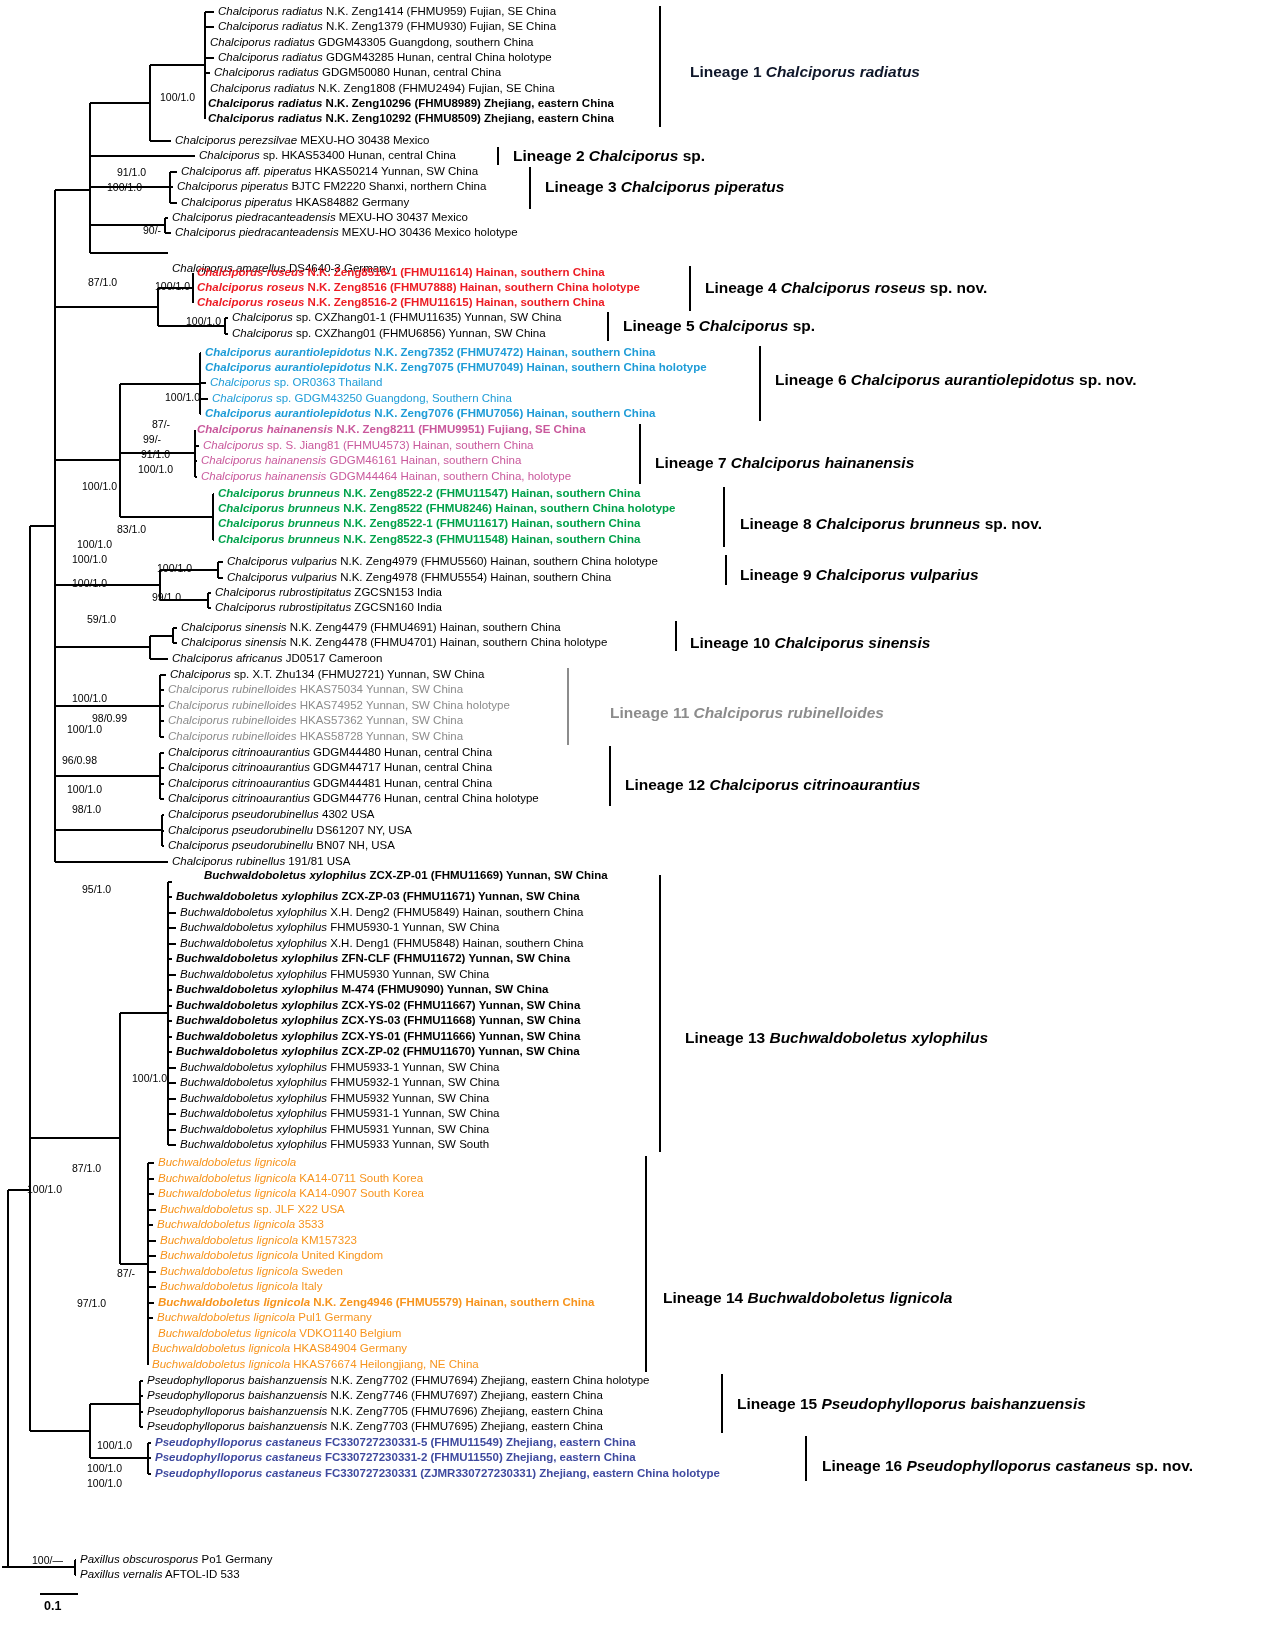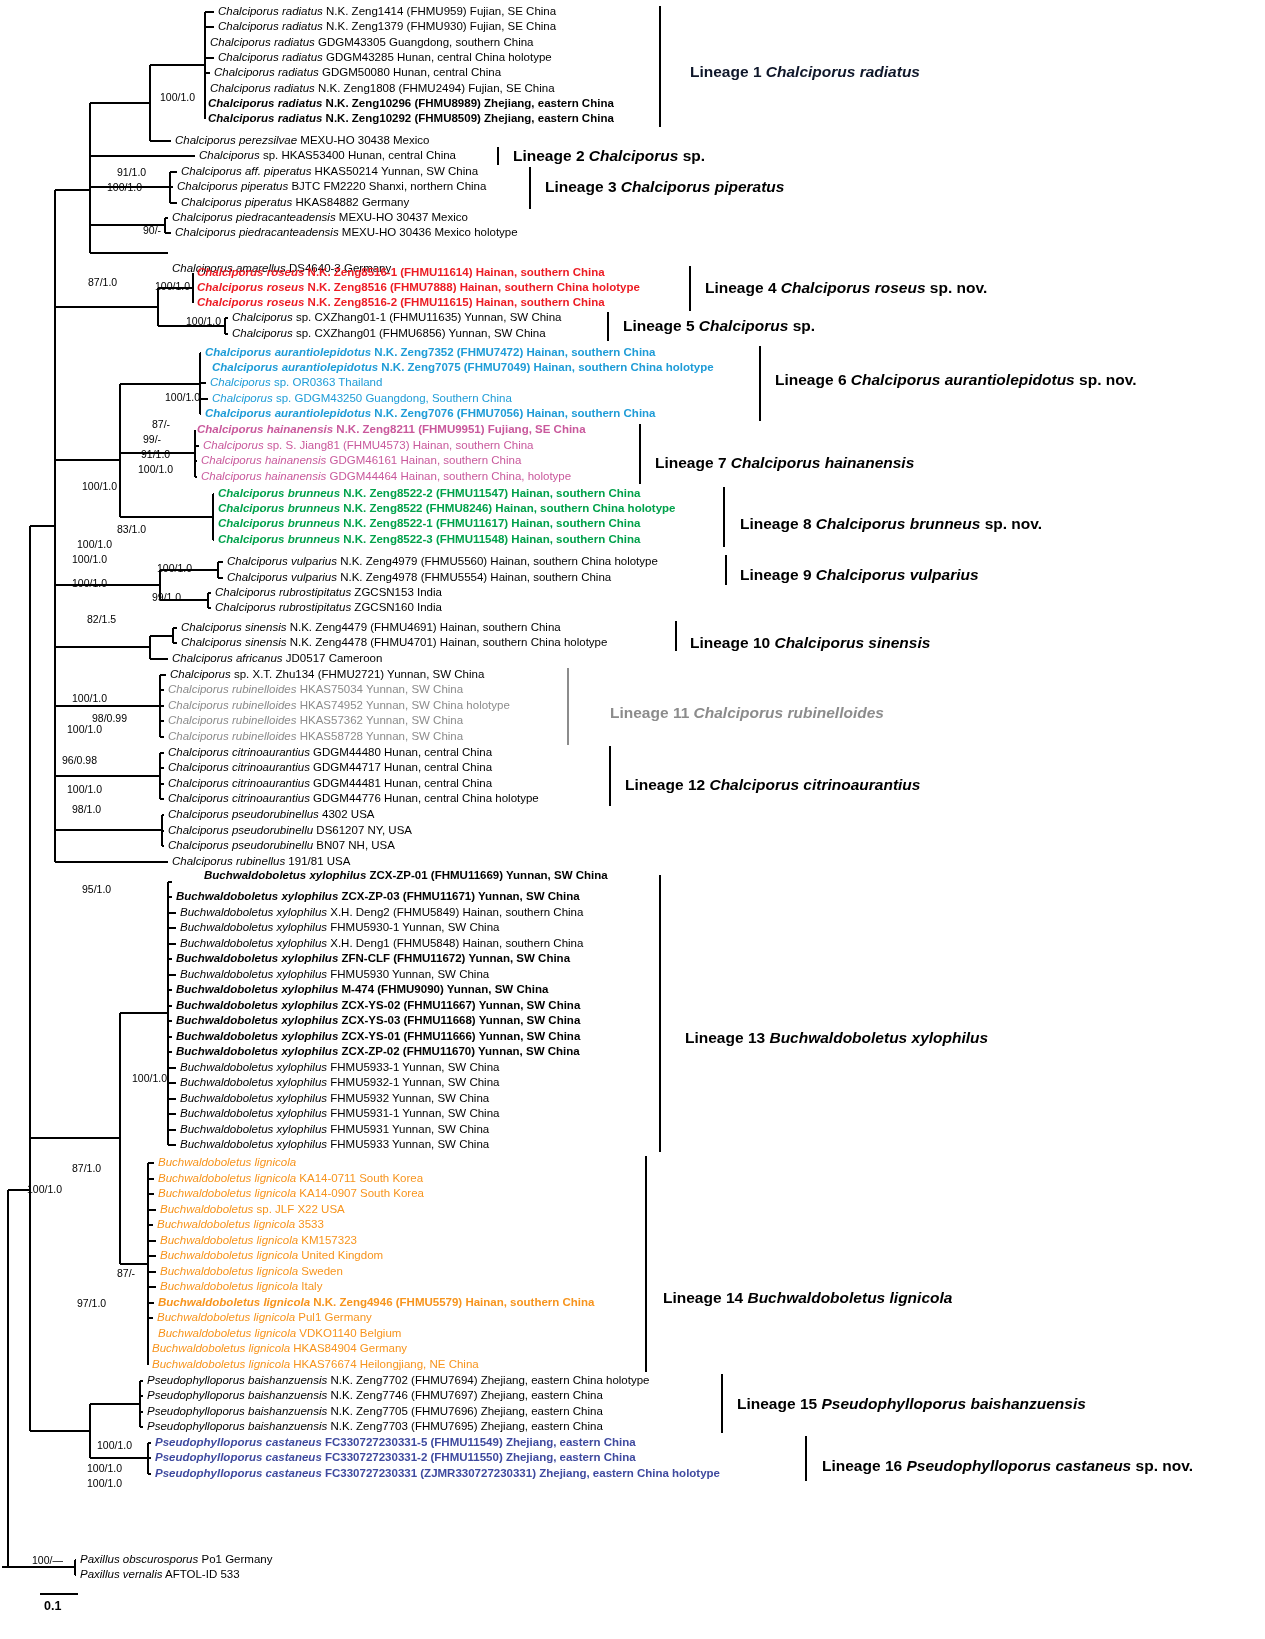--- a/index.html
+++ b/index.html
@@ -209,21 +209,21 @@
     <div class="taxon" style="left: 181px; top: 203px; color: rgb(0, 0, 0);"><i>Chalciporus piperatus</i> <span>HKAS84882 Germany</span></div>
     <div class="taxon" style="left: 172px; top: 218px; color: rgb(0, 0, 0);"><i>Chalciporus piedracanteadensis</i> <span>MEXU-HO 30437 Mexico</span></div>
     <div class="taxon" style="left: 175px; top: 233px; color: rgb(0, 0, 0);"><i>Chalciporus piedracanteadensis</i> <span>MEXU-HO 30436 Mexico holotype</span></div>
     <div class="taxon" style="left: 172px; top: 253px; color: rgb(0, 0, 0); margin-top: 16px;"><i>Chalciporus amarellus</i> <span>DS4640-3 Germany</span></div>
     <div class="taxon bold" style="left: 197px; top: 273px; color: rgb(237, 28, 36);"><i>Chalciporus roseus</i> <span>N.K. Zeng8516-1 (FHMU11614) Hainan, southern China</span></div>
     <div class="taxon bold" style="left: 197px; top: 288px; color: rgb(237, 28, 36);"><i>Chalciporus roseus</i> <span>N.K. Zeng8516 (FHMU7888) Hainan, southern China holotype</span></div>
     <div class="taxon bold" style="left: 197px; top: 303px; color: rgb(237, 28, 36);"><i>Chalciporus roseus</i> <span>N.K. Zeng8516-2 (FHMU11615) Hainan, southern China</span></div>
     <div class="taxon" style="left: 232px; top: 318px; color: rgb(0, 0, 0);"><i>Chalciporus</i> <span>sp. CXZhang01-1 (FHMU11635) Yunnan, SW China</span></div>
     <div class="taxon" style="left: 232px; top: 334px; color: rgb(0, 0, 0);"><i>Chalciporus</i> <span>sp. CXZhang01 (FHMU6856) Yunnan, SW China</span></div>
     <div class="taxon bold" style="left: 205px; top: 353px; color: rgb(30, 156, 215);"><i>Chalciporus aurantiolepidotus</i> <span>N.K. Zeng7352 (FHMU7472) Hainan, southern China</span></div>
-    <div class="taxon bold" style="left: 212px; top: 368px; color: rgb(30, 156, 215);"><i>Chalciporus aurantiolepidotus</i> <span>N.K. Zeng7075 (FHMU7049) Hainan, southern China holotype</span></div>
+    <div class="taxon bold" style="left: 205px; top: 368px; color: rgb(30, 156, 215);"><i>Chalciporus aurantiolepidotus</i> <span>N.K. Zeng7075 (FHMU7049) Hainan, southern China holotype</span></div>
     <div class="taxon" style="left: 210px; top: 383px; color: rgb(30, 156, 215);"><i>Chalciporus</i> <span>sp. OR0363 Thailand</span></div>
     <div class="taxon" style="left: 212px; top: 399px; color: rgb(30, 156, 215);"><i>Chalciporus</i> <span>sp. GDGM43250 Guangdong, Southern China</span></div>
     <div class="taxon bold" style="left: 205px; top: 414px; color: rgb(30, 156, 215);"><i>Chalciporus aurantiolepidotus</i> <span>N.K. Zeng7076 (FHMU7056) Hainan, southern China</span></div>
     <div class="taxon bold" style="left: 197px; top: 430px; color: rgb(201, 89, 156);"><i>Chalciporus hainanensis</i> <span>N.K. Zeng8211 (FHMU9951) Fujiang, SE China</span></div>
     <div class="taxon" style="left: 203px; top: 446px; color: rgb(201, 89, 156);"><i>Chalciporus</i> <span>sp. S. Jiang81 (FHMU4573) Hainan, southern China</span></div>
     <div class="taxon" style="left: 201px; top: 461px; color: rgb(201, 89, 156);"><i>Chalciporus hainanensis</i> <span>GDGM46161 Hainan, southern China</span></div>
     <div class="taxon" style="left: 201px; top: 477px; color: rgb(201, 89, 156);"><i>Chalciporus hainanensis</i> <span>GDGM44464 Hainan, southern China, holotype</span></div>
     <div class="taxon bold" style="left: 218px; top: 494px; color: rgb(0, 161, 75);"><i>Chalciporus brunneus</i> <span>N.K. Zeng8522-2 (FHMU11547) Hainan, southern China</span></div>
     <div class="taxon bold" style="left: 218px; top: 509px; color: rgb(0, 161, 75);"><i>Chalciporus brunneus</i> <span>N.K. Zeng8522 (FHMU8246) Hainan, southern China holotype</span></div>
     <div class="taxon bold" style="left: 218px; top: 524px; color: rgb(0, 161, 75);"><i>Chalciporus brunneus</i> <span>N.K. Zeng8522-1 (FHMU11617) Hainan, southern China</span></div>
@@ -258,21 +258,21 @@
     <div class="taxon bold" style="left: 176px; top: 990px; color: rgb(0, 0, 0);"><i>Buchwaldoboletus xylophilus</i> <span>M-474 (FHMU9090) Yunnan, SW China</span></div>
     <div class="taxon bold" style="left: 176px; top: 1006px; color: rgb(0, 0, 0);"><i>Buchwaldoboletus xylophilus</i> <span>ZCX-YS-02 (FHMU11667) Yunnan, SW China</span></div>
     <div class="taxon bold" style="left: 176px; top: 1021px; color: rgb(0, 0, 0);"><i>Buchwaldoboletus xylophilus</i> <span>ZCX-YS-03 (FHMU11668) Yunnan, SW China</span></div>
     <div class="taxon bold" style="left: 176px; top: 1037px; color: rgb(0, 0, 0);"><i>Buchwaldoboletus xylophilus</i> <span>ZCX-YS-01 (FHMU11666) Yunnan, SW China</span></div>
     <div class="taxon bold" style="left: 176px; top: 1052px; color: rgb(0, 0, 0);"><i>Buchwaldoboletus xylophilus</i> <span>ZCX-ZP-02 (FHMU11670) Yunnan, SW China</span></div>
     <div class="taxon" style="left: 180px; top: 1068px; color: rgb(0, 0, 0);"><i>Buchwaldoboletus xylophilus</i> <span>FHMU5933-1 Yunnan, SW China</span></div>
     <div class="taxon" style="left: 180px; top: 1083px; color: rgb(0, 0, 0);"><i>Buchwaldoboletus xylophilus</i> <span>FHMU5932-1 Yunnan, SW China</span></div>
     <div class="taxon" style="left: 180px; top: 1099px; color: rgb(0, 0, 0);"><i>Buchwaldoboletus xylophilus</i> <span>FHMU5932 Yunnan, SW China</span></div>
     <div class="taxon" style="left: 180px; top: 1114px; color: rgb(0, 0, 0);"><i>Buchwaldoboletus xylophilus</i> <span>FHMU5931-1 Yunnan, SW China</span></div>
     <div class="taxon" style="left: 180px; top: 1130px; color: rgb(0, 0, 0);"><i>Buchwaldoboletus xylophilus</i> <span>FHMU5931 Yunnan, SW China</span></div>
-    <div class="taxon" style="left: 180px; top: 1145px; color: rgb(0, 0, 0);"><i>Buchwaldoboletus xylophilus</i> <span>FHMU5933 Yunnan, SW China</span></div>
+    <div class="taxon" style="left: 180px; top: 1145px; color: rgb(0, 0, 0);"><i>Buchwaldoboletus xylophilus</i> <span>FHMU5933 Yunnan, SW South</span></div>
     <div class="taxon" style="left: 158px; top: 1163px; color: rgb(247, 148, 29);"><i>Buchwaldoboletus lignicola</i></div>
     <div class="taxon" style="left: 158px; top: 1179px; color: rgb(247, 148, 29);"><i>Buchwaldoboletus lignicola</i> <span>KA14-0711 South Korea</span></div>
     <div class="taxon" style="left: 158px; top: 1194px; color: rgb(247, 148, 29);"><i>Buchwaldoboletus lignicola</i> <span>KA14-0907 South Korea</span></div>
     <div class="taxon" style="left: 160px; top: 1210px; color: rgb(247, 148, 29);"><i>Buchwaldoboletus</i> <span>sp. JLF X22 USA</span></div>
     <div class="taxon" style="left: 157px; top: 1225px; color: rgb(247, 148, 29);"><i>Buchwaldoboletus lignicola</i> <span>3533</span></div>
     <div class="taxon" style="left: 160px; top: 1241px; color: rgb(247, 148, 29);"><i>Buchwaldoboletus lignicola</i> <span>KM157323</span></div>
     <div class="taxon" style="left: 160px; top: 1256px; color: rgb(247, 148, 29);"><i>Buchwaldoboletus lignicola</i> <span>United Kingdom</span></div>
     <div class="taxon" style="left: 160px; top: 1272px; color: rgb(247, 148, 29);"><i>Buchwaldoboletus lignicola</i> <span>Sweden</span></div>
     <div class="taxon" style="left: 160px; top: 1287px; color: rgb(247, 148, 29);"><i>Buchwaldoboletus lignicola</i> <span>Italy</span></div>
     <div class="taxon bold" style="left: 158px; top: 1303px; color: rgb(247, 148, 29);"><i>Buchwaldoboletus lignicola</i> <span>N.K. Zeng4946 (FHMU5579) Hainan, southern China</span></div>
@@ -317,21 +317,21 @@
     <div class="support" style="left: 143px; top: 439px;">99/-</div>
     <div class="support" style="left: 141px; top: 454px;">91/1.0</div>
     <div class="support" style="left: 138px; top: 469px;">100/1.0</div>
     <div class="support" style="left: 82px; top: 486px;">100/1.0</div>
     <div class="support" style="left: 117px; top: 529px;">83/1.0</div>
     <div class="support" style="left: 77px; top: 544px;">100/1.0</div>
     <div class="support" style="left: 72px; top: 559px;">100/1.0</div>
     <div class="support" style="left: 157px; top: 568px;">100/1.0</div>
     <div class="support" style="left: 72px; top: 583px;">100/1.0</div>
     <div class="support" style="left: 152px; top: 597px;">99/1.0</div>
-    <div class="support" style="left: 87px; top: 619px;">82/1.5</div>
+    <div class="support" style="left: 87px; top: 619px;">59/1.0</div>
     <div class="support" style="left: 72px; top: 698px;">100/1.0</div>
     <div class="support" style="left: 92px; top: 718px;">98/0.99</div>
     <div class="support" style="left: 67px; top: 729px;">100/1.0</div>
     <div class="support" style="left: 62px; top: 760px;">96/0.98</div>
     <div class="support" style="left: 67px; top: 789px;">100/1.0</div>
     <div class="support" style="left: 72px; top: 809px;">98/1.0</div>
     <div class="support" style="left: 82px; top: 889px;">95/1.0</div>
     <div class="support" style="left: 132px; top: 1078px;">100/1.0</div>
     <div class="support" style="left: 72px; top: 1168px;">87/1.0</div>
     <div class="support" style="left: 27px; top: 1189px;">100/1.0</div>

